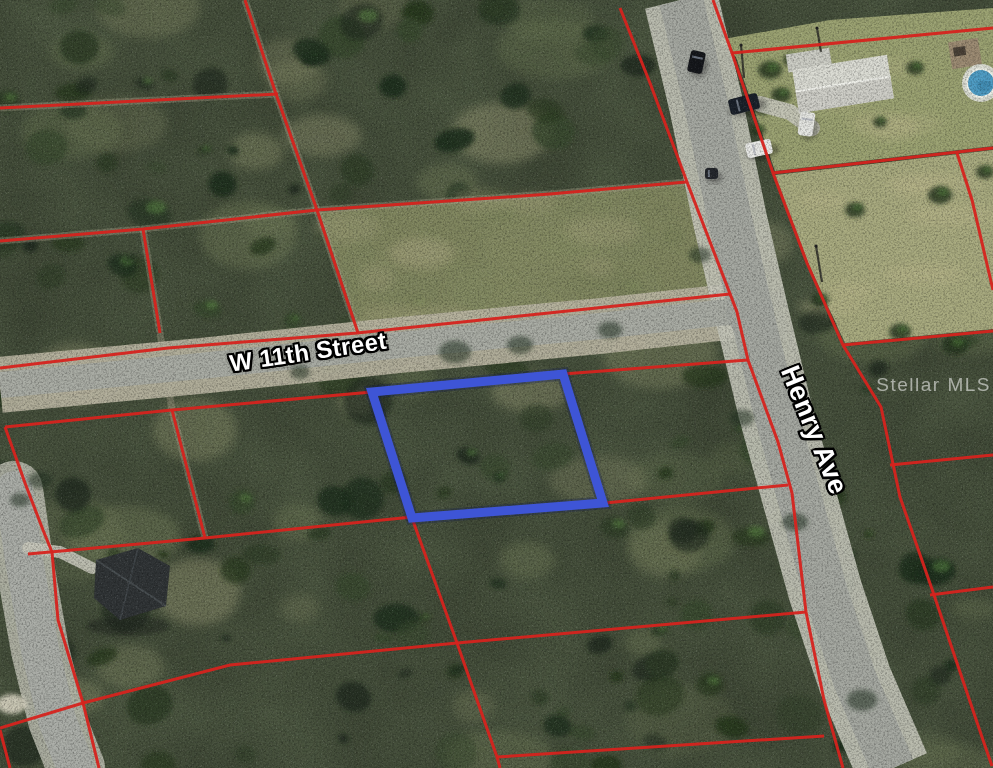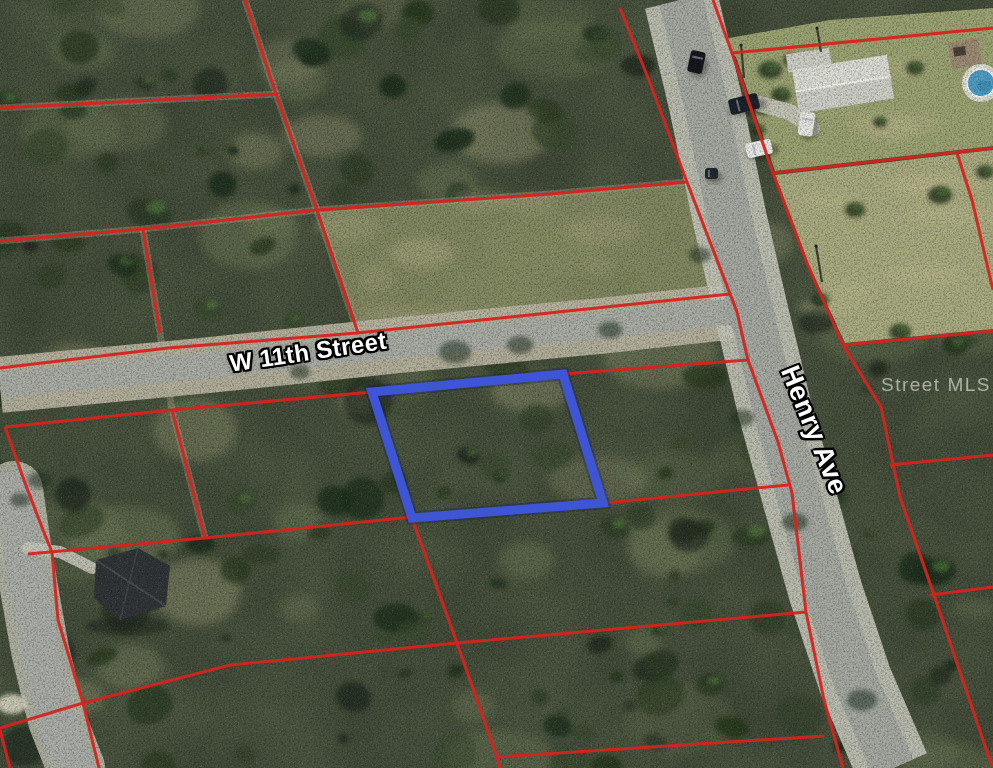--- a/index.html
+++ b/index.html
@@ -483,14 +483,14 @@
       <polyline points="957,153 972,200 993,290" fill="none" stroke="#d6231d" stroke-width="3" opacity="0.95" stroke-linejoin="miter"></polyline>
       <polyline points="0,730 10,768" fill="none" stroke="#d6231d" stroke-width="3" opacity="0.95" stroke-linejoin="miter"></polyline>
       <polygon points="372,392 563,374 603,503 412,518" fill="none" stroke="#101c4e" stroke-width="13" opacity="0.3" stroke-linejoin="miter"></polygon>
       <polygon points="372,392 563,374 603,503 412,518" fill="none" stroke="#3e55d6" stroke-width="9" stroke-linejoin="miter"></polygon>
     </svg>
 
   <div id="lbl-w11th" class="street-label">W 11th Street</div>
 
   <div id="lbl-henry" class="street-label">Henry Ave</div>
 
-  <div id="mls-watermark">Street MLS</div>
+  <div id="mls-watermark">Stellar MLS</div>
 </div>
 
 </body></html>

